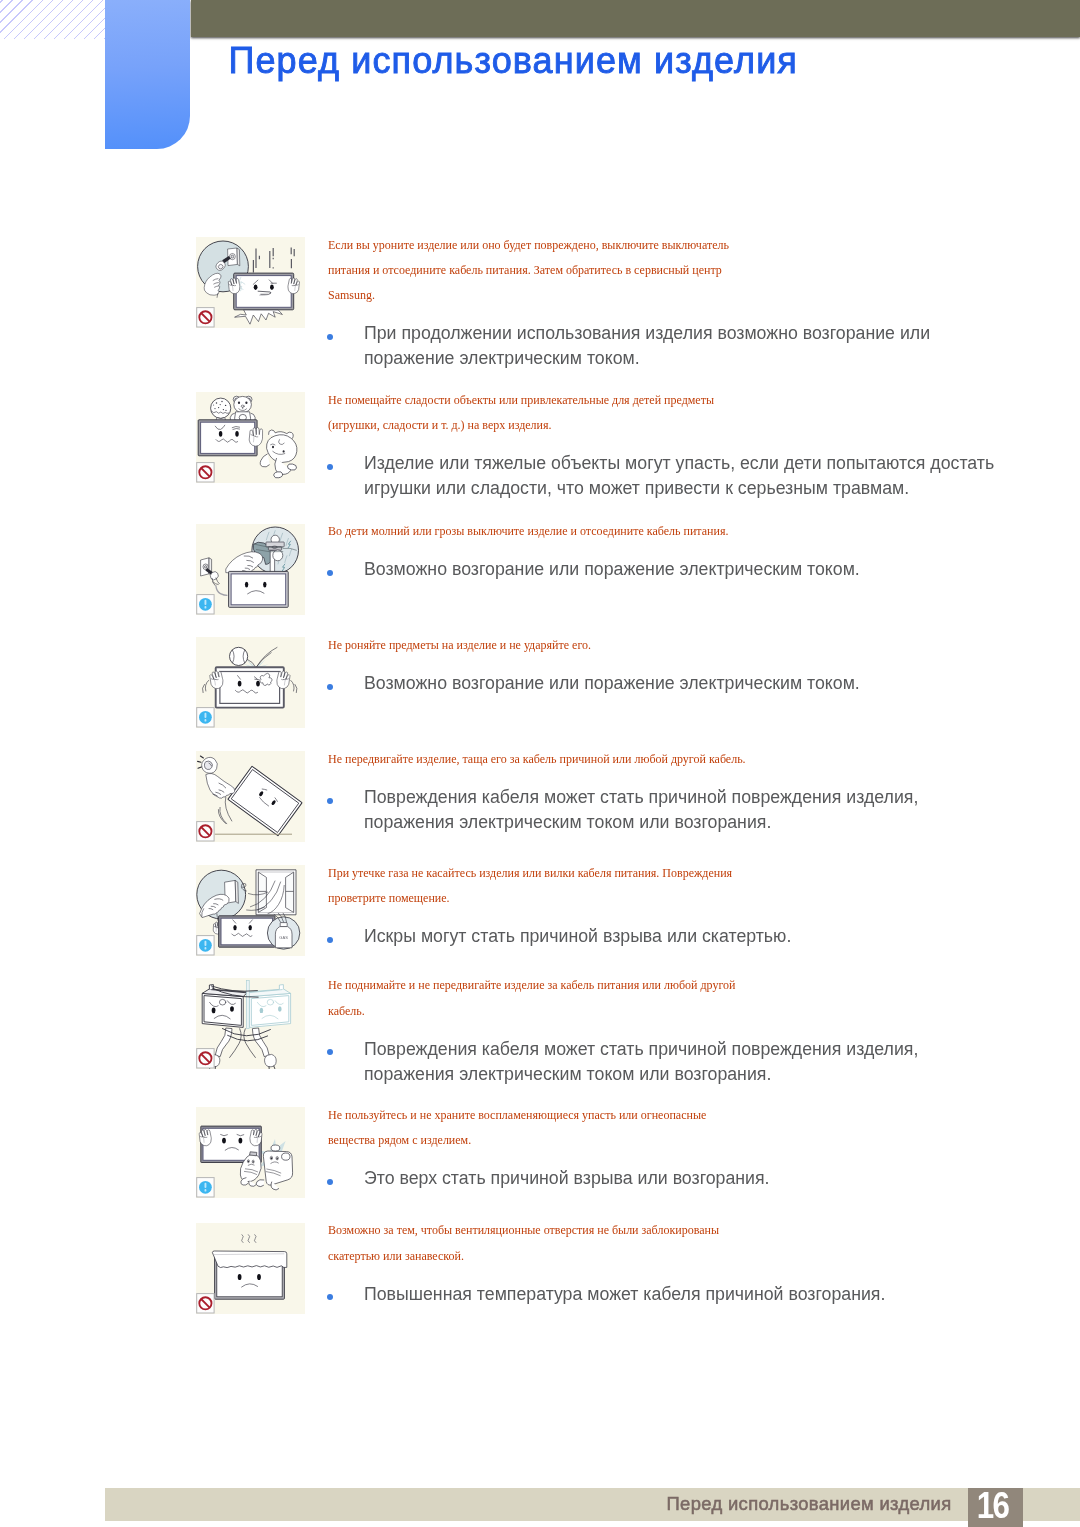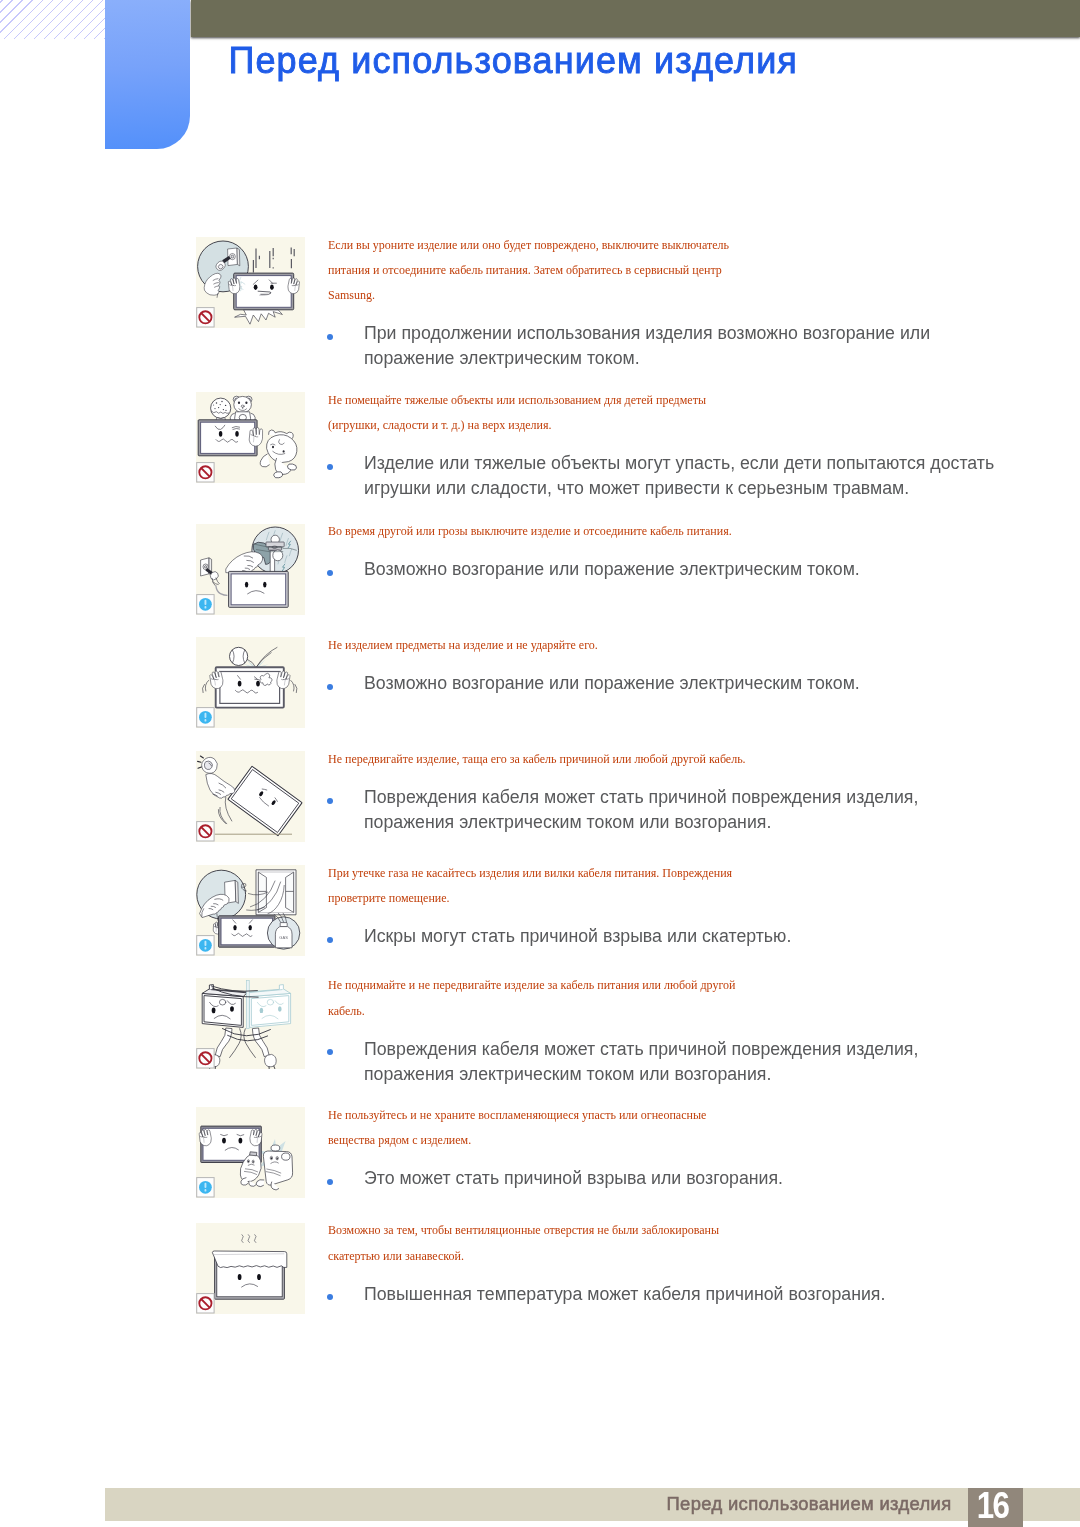--- a/index.html
+++ b/index.html
@@ -210,21 +210,21 @@
           </g>
           <g fill="#2a2a33">
             <ellipse cx="77.0" cy="55.0" rx="1.0" ry="1.2"></ellipse>
             <ellipse cx="87.6" cy="59.4" rx="1.0" ry="1.2"></ellipse>
           </g>
           <rect x="0.7" y="70.6" width="17.4" height="19.4" fill="#fdfdfd" stroke="#b5b5b5" stroke-width="1.0"></rect>
           <circle cx="9.4" cy="80.3" r="6.1" fill="none" stroke="#ab1f2d" stroke-width="1.85"></circle>
           <line x1="5.1" y1="76.0" x2="13.7" y2="84.6" stroke="#ab1f2d" stroke-width="1.85"></line>
         </svg>
       </div>
-      <div class="para">Не помещайте тяжелые объекты или использованием для детей предметы
+      <div class="para">Не помещайте сладости объекты или привлекательные для детей предметы
 (игрушки, сладости и т. д.) на верх изделия.</div>
       <div class="bl" style="top:59.00px">
         <span class="dot"></span>
         <span class="btxt">Изделие или тяжелые объекты могут упасть, если дети попытаются достать
 игрушки или сладости, что может привести к серьезным травмам.</span>
       </div>
     </div>
     <div class="block" style="top: 523.5px;">
       <div class="illus">
         <svg width="109" height="91" viewBox="0 0 109 91">
@@ -286,21 +286,21 @@
           <rect x="35.1" y="49.9" width="54.6" height="30.9" fill="#ffffff" stroke="#5b5b78" stroke-width="1.0"></rect>
           <ellipse cx="50.6" cy="60.6" rx="1.7" ry="2.8" fill="#111118"></ellipse>
           <ellipse cx="68.8" cy="60.6" rx="1.7" ry="2.8" fill="#111118"></ellipse>
           <path d="M51.6 69.8 q8.4 -6.2 16.4 -0.6" fill="none" stroke="#33333d" stroke-width="0.62" stroke-linecap="round"></path>
           <rect x="0.7" y="70.6" width="17.4" height="19.4" fill="#fdfdfd" stroke="#b5b5b5" stroke-width="1.0"></rect>
           <circle cx="9.4" cy="80.3" r="6.4" fill="#3cb6f0"></circle>
           <rect x="8.5" y="75.8" width="1.9" height="5.1" rx="0.85" fill="#bde7fc"></rect>
           <rect x="8.5" y="82.1" width="1.9" height="2.4" rx="0.85" fill="#bde7fc"></rect>
         </svg>
       </div>
-      <div class="para">Во время другой или грозы выключите изделие и отсоедините кабель питания.</div>
+      <div class="para">Во дети молний или грозы выключите изделие и отсоедините кабель питания.</div>
       <div class="bl" style="top:33.80px">
         <span class="dot"></span>
         <span class="btxt">Возможно возгорание или поражение электрическим током.</span>
       </div>
     </div>
     <div class="block" style="top: 637px;">
       <div class="illus">
         <svg width="109" height="91" viewBox="0 0 109 91">
           <g fill="#cfe1e4">
             <path d="M59.6 30.2 L50.0 22.0 L56.4 29.4 L46.6 26.6 L55.8 30.8 L45.6 32.6 L56.4 32.6 L49.6 37.0 L57.8 33.6 L55.2 39.6 L59.6 34.2 L62.8 39.6 L61.4 33.4 L68.0 37.6 L63.0 32.4 L73.6 33.8 L63.8 31.0 L72.6 27.2 L62.8 29.8 L69.6 22.4 Z"></path>
@@ -351,21 +351,21 @@
             <path d="M8.4 47.4 q-3.2 3.6 -1.4 8.2"></path>
             <path d="M94.8 43.4 q4.6 4.2 2.8 10.6"></path>
             <path d="M99.0 47.4 q3.2 3.6 1.4 8.2"></path>
           </g>
           <rect x="0.7" y="70.6" width="17.4" height="19.4" fill="#fdfdfd" stroke="#b5b5b5" stroke-width="1.0"></rect>
           <circle cx="9.4" cy="80.3" r="6.4" fill="#3cb6f0"></circle>
           <rect x="8.5" y="75.8" width="1.9" height="5.1" rx="0.85" fill="#bde7fc"></rect>
           <rect x="8.5" y="82.1" width="1.9" height="2.4" rx="0.85" fill="#bde7fc"></rect>
         </svg>
       </div>
-      <div class="para">Не изделием предметы на изделие и не ударяйте его.</div>
+      <div class="para">Не роняйте предметы на изделие и не ударяйте его.</div>
       <div class="bl" style="top:33.80px">
         <span class="dot"></span>
         <span class="btxt">Возможно возгорание или поражение электрическим током.</span>
       </div>
     </div>
     <div class="block" style="top: 751px;">
       <div class="illus">
         <svg width="109" height="91" viewBox="0 0 109 91">
           <g transform="rotate(36 69 50)">
             <rect x="38.0" y="29.5" width="62.0" height="41.0" rx="0.6" fill="#ffffff" stroke="#33333d" stroke-width="1.0"></rect>
@@ -646,21 +646,21 @@
           <rect x="0.7" y="70.6" width="17.4" height="19.4" fill="#fdfdfd" stroke="#b5b5b5" stroke-width="1.0"></rect>
           <circle cx="9.4" cy="80.3" r="6.4" fill="#3cb6f0"></circle>
           <rect x="8.5" y="75.8" width="1.9" height="5.1" rx="0.85" fill="#bde7fc"></rect>
           <rect x="8.5" y="82.1" width="1.9" height="2.4" rx="0.85" fill="#bde7fc"></rect>
         </svg>
       </div>
       <div class="para">Не пользуйтесь и не храните воспламеняющиеся упасть или огнеопасные
 вещества рядом с изделием.</div>
       <div class="bl" style="top:59.00px">
         <span class="dot"></span>
-        <span class="btxt">Это может стать причиной взрыва или возгорания.</span>
+        <span class="btxt">Это верх стать причиной взрыва или возгорания.</span>
       </div>
     </div>
     <div class="block" style="top: 1222.5px;">
       <div class="illus">
         <svg width="109" height="91" viewBox="0 0 109 91">
           <g stroke="#4a4a56" fill="none" stroke-width="0.62" stroke-linecap="round">
             <path d="M47.0 19.6 q-2.6 -1.8 -0.6 -4.0 q2.0 -2.2 -0.4 -4.0"></path>
             <path d="M53.4 19.6 q-2.6 -1.8 -0.6 -4.0 q2.0 -2.2 -0.4 -4.0"></path>
             <path d="M59.8 19.6 q-2.6 -1.8 -0.6 -4.0 q2.0 -2.2 -0.4 -4.0"></path>
           </g>

